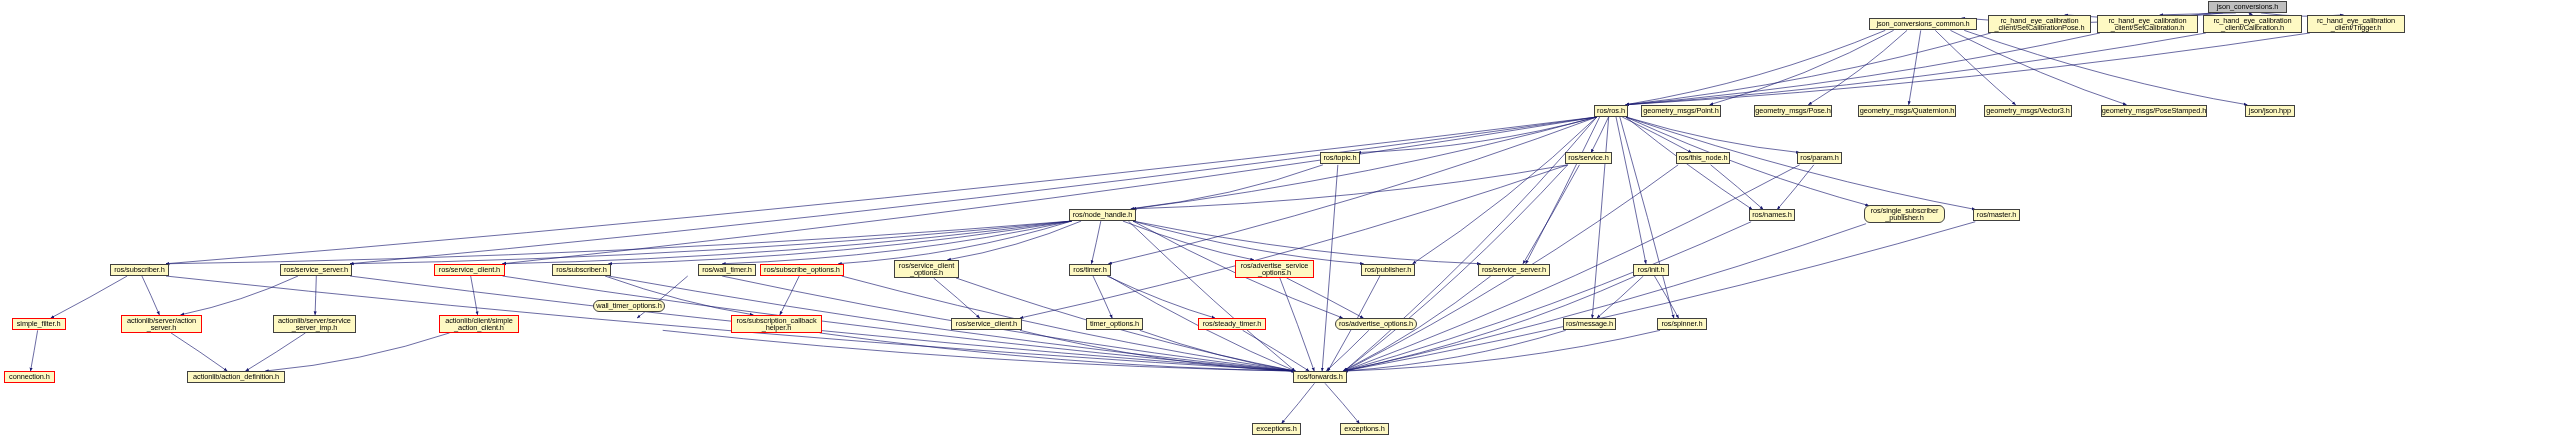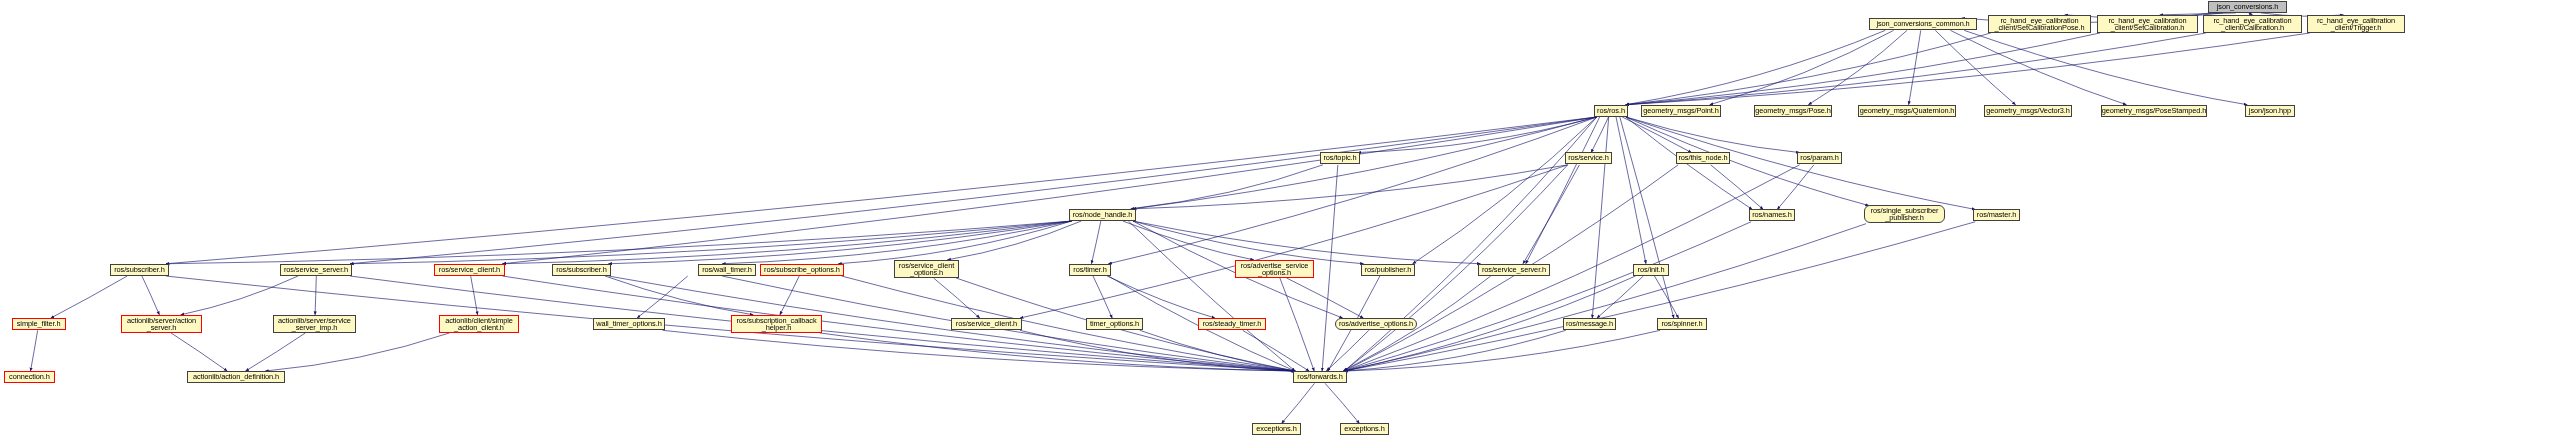--- a/index.html
+++ b/index.html
@@ -210,21 +210,21 @@
       <div class="node thick" style="left: 1361px; top: 264px; width: 54px; height: 12.3px;"><span class="lbl">ros/publisher.h</span></div>
       <div class="node thick" style="left: 1478px; top: 264px; width: 72px; height: 12.3px;"><span class="lbl">ros/service_server.h</span></div>
       <div class="node thick" style="left: 1633px; top: 264px; width: 36px; height: 12.3px;"><span class="lbl">ros/init.h</span></div>
       <div class="node red" style="left: 11.6px; top: 318px; width: 54px; height: 12.3px;"><span class="lbl">simple_filter.h</span></div>
       <div class="node red" style="left: 121px; top: 315px; width: 81px; height: 18px;"><span class="lbl">actionlib/server/action
 _server.h</span></div>
       <div class="node thick" style="left: 273px; top: 315px; width: 83px; height: 18px;"><span class="lbl">actionlib/server/service
 _server_imp.h</span></div>
       <div class="node red" style="left: 439px; top: 315px; width: 80px; height: 18px;"><span class="lbl">actionlib/client/simple
 _action_client.h</span></div>
-      <div class="node thick" style="left: 593px; top: 318px; width: 72px; height: 12.3px;"><span class="lbl">wall_timer_options.h</span></div>
+      <div class="node thick" style="left: 593px; top: 300px; width: 72px; height: 12.3px; border-radius: 6px;"><span class="lbl">wall_timer_options.h</span></div>
       <div class="node red" style="left: 731px; top: 315px; width: 91px; height: 18px;"><span class="lbl">ros/subscription_callback
 _helper.h</span></div>
       <div class="node thick" style="left: 951px; top: 318px; width: 71px; height: 12.3px;"><span class="lbl">ros/service_client.h</span></div>
       <div class="node thick" style="left: 1086px; top: 318px; width: 57px; height: 12.3px;"><span class="lbl">timer_options.h</span></div>
       <div class="node red" style="left: 1198px; top: 318px; width: 68px; height: 12.3px;"><span class="lbl">ros/steady_timer.h</span></div>
       <div class="node thick" style="left: 1335px; top: 318px; width: 82px; height: 12.3px; border-radius: 6px;"><span class="lbl">ros/advertise_options.h</span></div>
       <div class="node thick" style="left: 1563px; top: 318px; width: 53px; height: 12.3px;"><span class="lbl">ros/message.h</span></div>
       <div class="node thick" style="left: 1657px; top: 318px; width: 50px; height: 12.3px;"><span class="lbl">ros/spinner.h</span></div>
       <div class="node red" style="left: 3.9px; top: 371px; width: 51px; height: 12.3px;"><span class="lbl">connection.h</span></div>
       <div class="node thick" style="left: 187px; top: 371px; width: 98px; height: 12.3px;"><span class="lbl">actionlib/action_definition.h</span></div>

